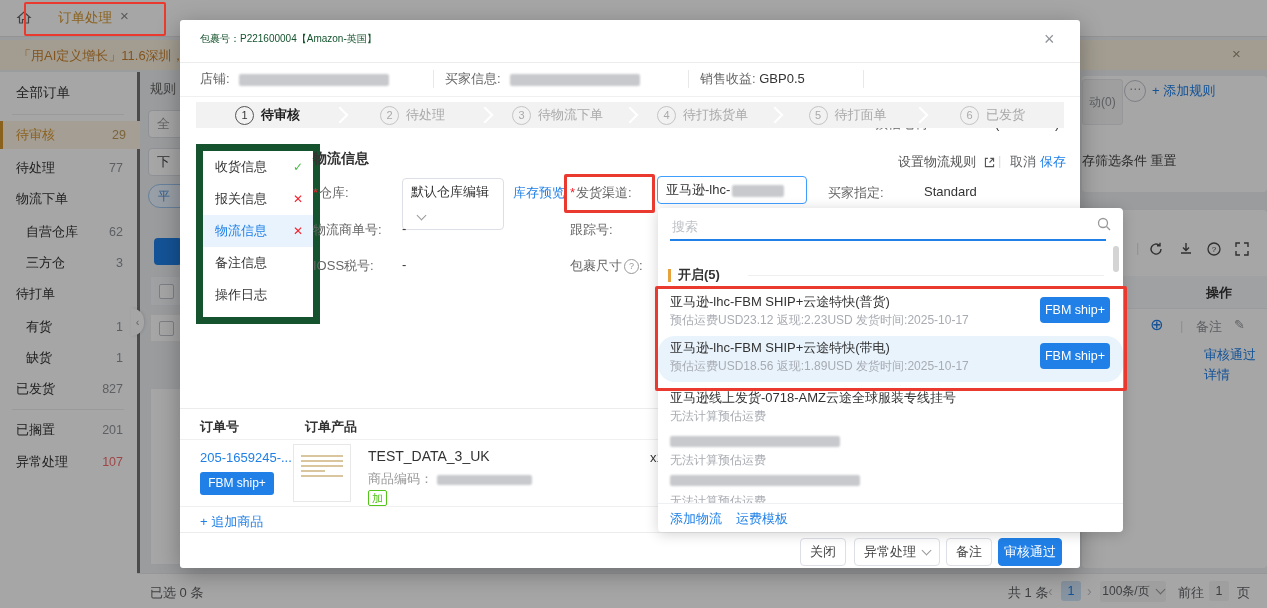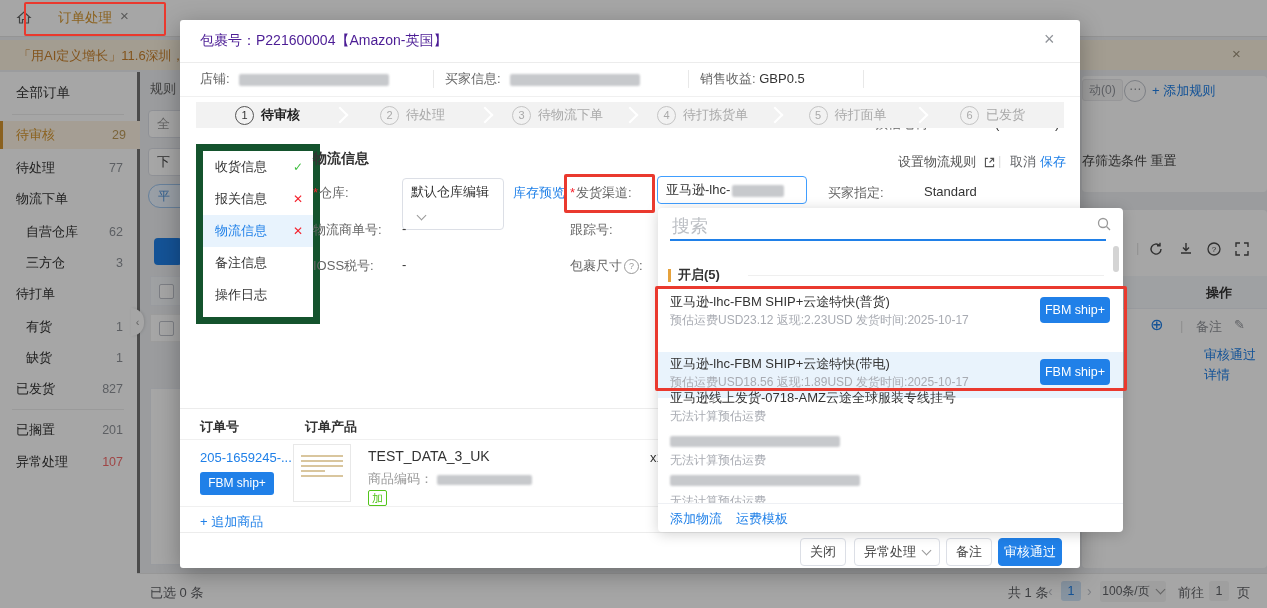--- a/index.html
+++ b/index.html
@@ -22,31 +22,31 @@
   .sb-active{background:#fdf3e3;border-left:3px solid #d6962f;}
   .sb-active .sb-label{left:13px;color:#d6962f;}
   .sb-active .sb-count{color:#bd9a59;}
   .sb-count.red{color:#f56c6c;}
   .sb-div{position:absolute;left:12px;width:112px;border-top:1px solid #ededed;}
   .collapse-handle{position:absolute;left:131px;top:308px;width:13px;height:28px;background:#fff;border-radius:0 13px 13px 0;box-shadow:1px 0 3px rgba(0,0,0,.12);color:#999;font-size:11px;line-height:28px;text-align:center;z-index:2;}
   
   .frag{z-index:1;}
   
   .card{position:absolute;background:#fff;border-radius:4px;z-index:1;}
-  .chip{position:absolute;background:#f4f4f5;border:1px solid #e9e9eb;border-radius:3px;color:#909399;font-size:12px;line-height:20px;padding:0 6px;z-index:1;}
+  .chip{position:absolute;background:#f4f4f5;border:1px solid #e9e9eb;border-radius:3px;color:#909399;font-size:12px;line-height:20px;padding:12px 6px;z-index:1;}
   .blue-link{color:#2080e8;}
   .gray-text{color:#909399;}
   #bottombar{position:absolute;left:137px;top:573px;width:1130px;height:35px;background:#fff;border-top:1px solid #e8e8e8;z-index:1;}
   .pg-box{position:absolute;top:7px;width:20px;height:20px;border-radius:3px;text-align:center;line-height:20px;font-size:12.5px;}
   .icon16{width:16px;height:16px;display:inline-block;vertical-align:middle;}
   
   #dim{position:absolute;left:0;top:0;width:1267px;height:608px;background:rgba(0,0,0,0.35);z-index:10;}
   
   #modal{position:absolute;left:180px;top:20px;width:900px;height:548px;background:#fff;border-radius:3px;box-shadow:0 6px 24px rgba(0,0,0,.3);z-index:20;}
-  .m-title{position:absolute;left:20px;top:12px;font-size:14px;color:#4c1d95;font-weight:500;}
+  .m-title{position:absolute;left:20px;top:12px;font-size:10px;color:#14532d;font-weight:500;}
   .m-close{position:absolute;left:864px;top:9px;font-size:18px;color:#909399;}
   .m-hdr-line{position:absolute;left:0;top:42px;width:900px;border-top:1px solid #ececec;}
   .info-label{color:#666;font-size:13px;}
   .info-val{color:#333;font-size:13px;}
   .vdiv{position:absolute;top:50px;height:18px;border-left:1px solid #e8e8e8;}
   .m-info-line{position:absolute;left:0;top:76px;width:900px;border-top:1px solid #f0f0f0;}
   .redact{display:inline-block;background:#c7c9cc;border-radius:2px;filter:blur(1.3px);vertical-align:middle;}
   
   #steps{position:absolute;left:16px;top:82px;width:868px;height:26px;background:#f2f2f2;display:flex;align-items:center;}
   .step{flex:1;display:flex;align-items:center;justify-content:center;gap:7px;}
@@ -73,21 +73,21 @@
   .tbl-hline{position:absolute;left:0;width:900px;border-top:1px solid #ececec;}
   .otag{position:absolute;background:#2080e8;color:#fff;font-size:12px;border-radius:3px;text-align:center;line-height:23px;}
   .thumb{position:absolute;width:56px;height:56px;border:1px solid #e8e8e8;background:#fff;}
   .thumb i{display:block;height:2px;background:#d9c69e;margin:3px 7px 0 7px;}
   .gtag{position:absolute;border:1px solid #52c41a;color:#52c41a;font-size:11px;line-height:14px;padding:0 3px;border-radius:2px;}
   
   .mbtn{position:absolute;height:28px;line-height:26px;border:1px solid #dcdfe6;border-radius:4px;background:#fff;color:#444;font-size:13px;text-align:center;box-sizing:border-box;}
   .mbtn.primary{background:#2080e8;border-color:#2080e8;color:#fff;}
   
   #dropdown{position:absolute;left:658px;top:208px;width:465px;height:324px;background:#fff;border-radius:4px;box-shadow:0 2px 14px rgba(0,0,0,.18);z-index:30;}
-  #dd-search{position:absolute;left:12px;top:6px;width:410px;height:22px;border:none;outline:none;font-size:18px;color:#333;font-family:inherit;background:transparent;}
+  #dd-search{position:absolute;left:12px;top:6px;width:410px;height:22px;border:none;outline:none;font-size:13px;color:#333;font-family:inherit;background:transparent;}
   #dd-search::placeholder{color:#bcbfc4;}
   .dd-underline{position:absolute;left:12px;top:31px;width:436px;border-top:2px solid #2080e8;}
   .dd-thumb{position:absolute;left:455px;top:38px;width:6px;height:26px;background:#d4d4d4;border-radius:3px;}
   .dd-groupbar{position:absolute;left:10px;top:61px;width:3px;height:13px;background:#e6a23c;}
   .dd-group{position:absolute;left:20px;top:58px;font-size:13px;font-weight:bold;color:#333;}
   .dd-groupline{position:absolute;left:90px;top:67px;width:356px;border-top:1px solid #efefef;}
   .dd-item{position:absolute;left:0;width:465px;height:46px;}
   .dd-title{position:absolute;left:12px;top:3px;font-size:13px;color:#333;white-space:nowrap;}
   .dd-desc{position:absolute;left:12px;top:22px;font-size:12px;color:#a8abb2;white-space:nowrap;}
   .dd-tag{position:absolute;left:382px;top:7px;width:70px;height:26px;background:#2080e8;border-radius:4px;color:#fff;font-size:12.5px;text-align:center;line-height:26px;}
@@ -393,21 +393,21 @@
 
     <div class="dd-groupbar"></div>
     <div class="dd-group">开启(5)</div>
     <div class="dd-groupline"></div>
 
     <div class="dd-item" style="top:82px;border-radius:7px;">
       <div class="dd-title">亚马逊-lhc-FBM SHIP+云途特快(普货)</div>
       <div class="dd-desc">预估运费USD23.12 返现:2.23USD 发货时间:2025-10-17</div>
       <div class="dd-tag">FBM ship+</div>
     </div>
-    <div class="dd-item sel" style="top:144px;">
+    <div class="dd-item sel" style="top:128px;border-radius:17px;">
       <div class="dd-title">亚马逊-lhc-FBM SHIP+云途特快(带电)</div>
       <div class="dd-desc">预估运费USD18.56 返现:1.89USD 发货时间:2025-10-17</div>
       <div class="dd-tag">FBM ship+</div>
     </div>
     <div class="dd-item" style="top:178px;">
       <div class="dd-title">亚马逊线上发货-0718-AMZ云途全球服装专线挂号</div>
       <div class="dd-desc">无法计算预估运费</div>
     </div>
     <div class="dd-item" style="top:222px;">
       <span class="redact" style="position:absolute;left:12px;top:6px;width:170px;height:11px;"></span>

